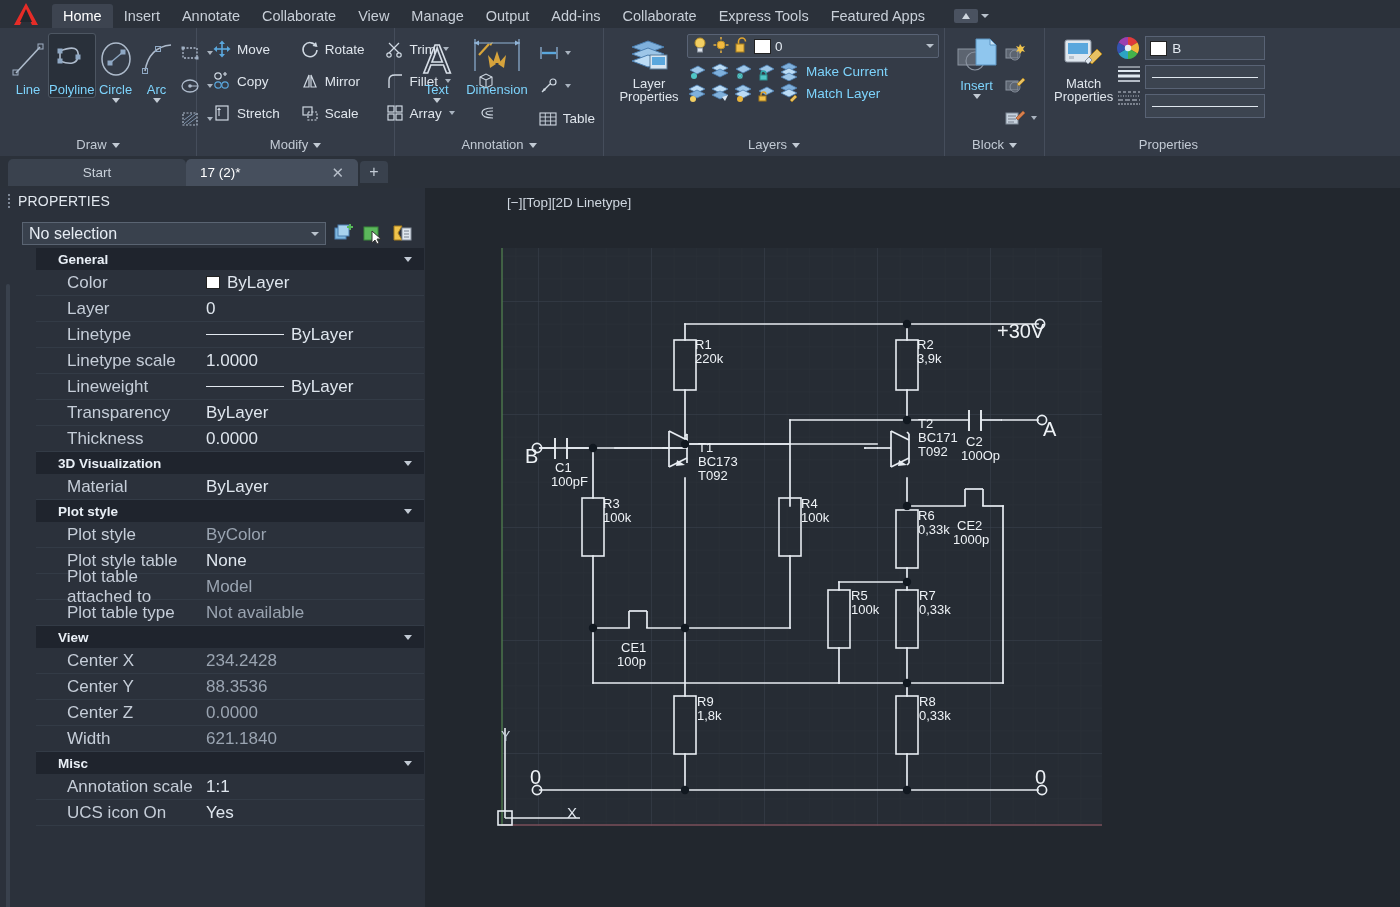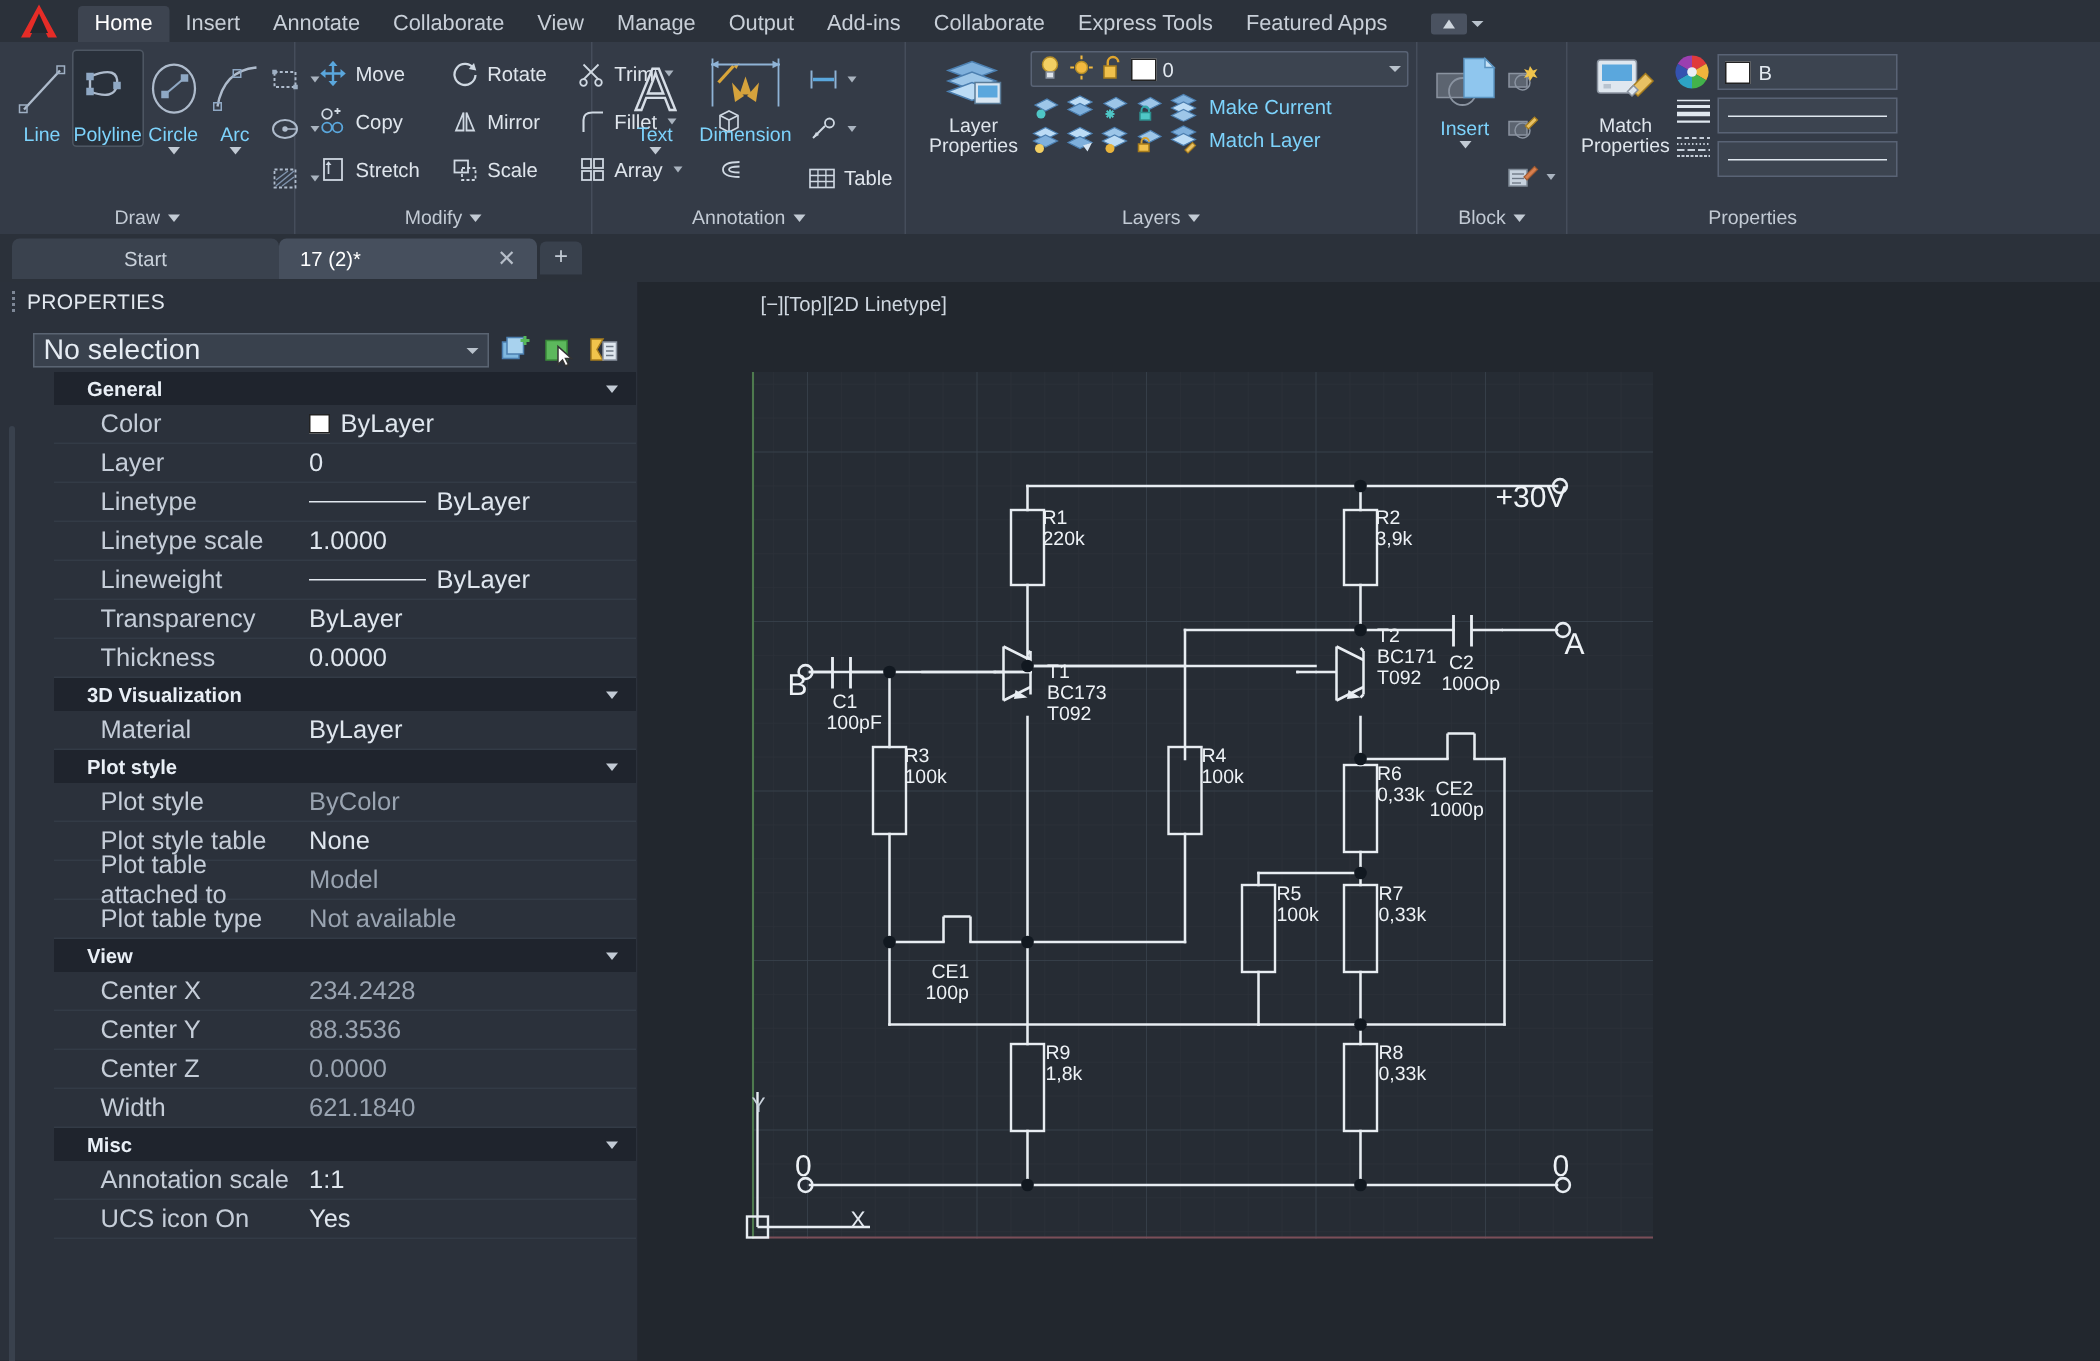--- a/index.html
+++ b/index.html
@@ -119,21 +119,21 @@
     height: 26px; display: flex; align-items: center; gap: 6px;
     padding-left: 8px; font-size: 14px; color: #e2e8ef; letter-spacing: .2px;
   }
   .gripdots { width: 4px; height: 14px; position: relative; }
   .gripdots b { position:absolute; left:0; width:2px;height:2px;background:#7e8796; display:block;}
   #props-sel-row {
     display: flex; align-items: center; gap: 7px; margin: 8px 12px 0 22px;
   }
   #sel-combo {
     width: 341px; height: 23px; background: #39414d; border: 1px solid #5a6472;
-    display: flex; align-items: center; padding: 0 6px; font-size: 19px; color: #e6ecf3;
+    display: flex; align-items: center; padding: 0 6px; font-size: 16px; color: #e6ecf3;
     justify-content: space-between;
   }
   .pbtn { width: 22px; height: 22px; position: relative; }
   #props-scroll { position: absolute; left: 0; top: 60px; width: 425px; height: 659px; overflow: hidden; margin-left: 16px;}
   .sec-head {
     height: 22px; background: #1f242d; display: flex; align-items: center;
     justify-content: space-between; padding: 0 12px 0 22px;
     font-size: 13.5px; font-weight: bold; color: #e9eff6; margin-left: 20px; width: 388px;
   }
   .prow {

